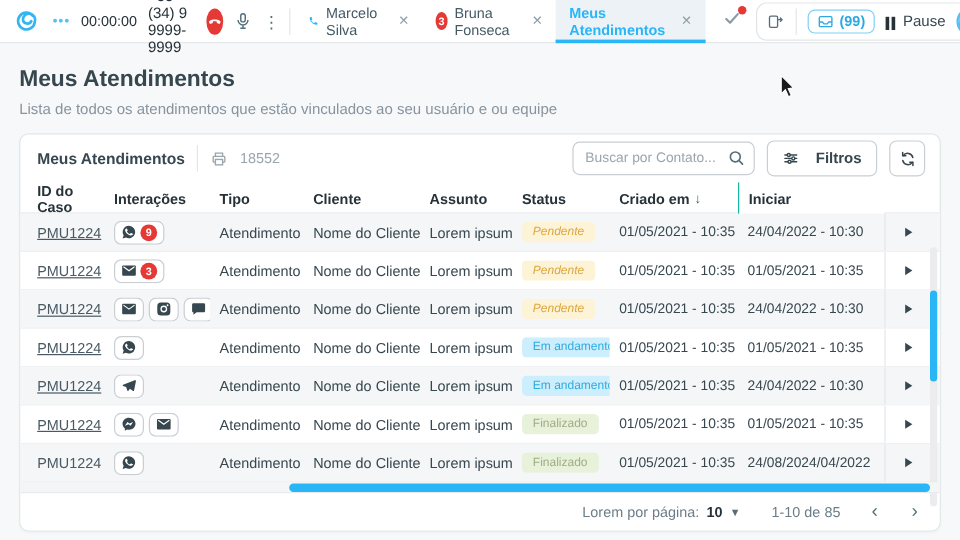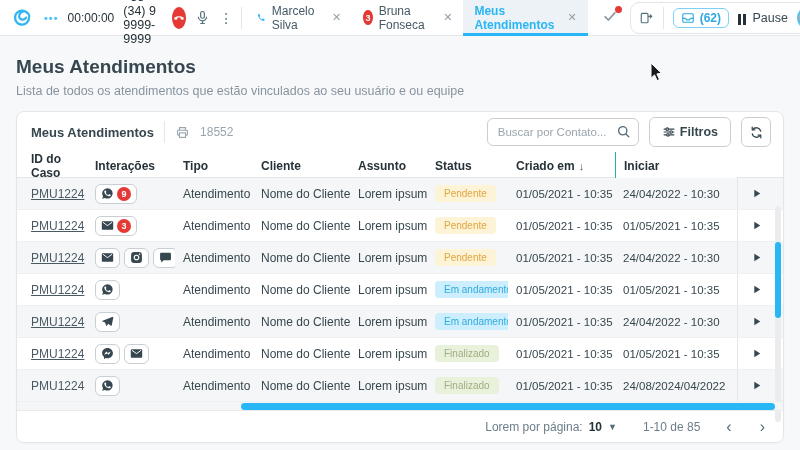--- a/index.html
+++ b/index.html
@@ -56,21 +56,21 @@
   .card-header{height:40px;display:flex;align-items:center;padding:0 12px 0 14px;gap:10px;}
   .card-title{font-size:13px;font-weight:bold;color:#37474f;}
   .card-count-icon{color:#9aa5ad;display:flex;}
   .card-count-icon svg{width:15px;height:15px;}
   .card-count{font-size:12px;color:#9aa5ad;}
   .spacer{flex:1;}
   .search-box{position:relative;}
   .search-input{width:152px;height:28px;border:1px solid #c9ced3;border-radius:6px;padding:0 28px 0 10px;font-size:11.5px;color:#37474f;}
   .search-input::placeholder{color:#9aa5ad;}
   .search-ic{position:absolute;right:8px;top:6px;width:15px;height:15px;color:#546e7a;}
-  .filters-btn{display:flex;align-items:center;gap:4px;height:30px;border:1px solid #c9ced3;border-radius:6px;background:#fff;padding:0 12px;font-size:12.5px;font-weight:bold;color:#37474f;justify-content:space-between;}
+  .filters-btn{display:flex;align-items:center;gap:14px;height:30px;border:1px solid #c9ced3;border-radius:6px;background:#fff;padding:0 12px;font-size:12.5px;font-weight:bold;color:#37474f;justify-content:space-between;}
   .filters-btn svg{width:14px;height:14px;}
   .refresh-btn{width:30px;height:30px;border:1px solid #c9ced3;border-radius:6px;background:#fff;display:flex;align-items:center;justify-content:center;color:#37474f;}
   .refresh-btn svg{width:15px;height:15px;}
 
   
   .tgrid{display:grid;grid-template-columns:70px 88px 78px 97px 77px 81px 107px 122px 48px;align-items:center;}
   .thead{height:26px;border-bottom:1px solid #e3e6e8;font-size:12px;font-weight:bold;color:#263238;}
   .th{padding-left:8px;display:flex;align-items:center;gap:4px;}
   .th:first-child{padding-left:14px;}
   .sort-arrow{font-size:11px;color:#455a64;}
@@ -81,21 +81,21 @@
   .td{padding-left:8px;white-space:nowrap;overflow:hidden;}
   .td-id{padding-left:14px;}
   .case-link{color:#4a5a64;text-decoration:underline;cursor:pointer;}
   .trow:last-child .case-link{text-decoration:none;}
   .td-inter{display:flex;gap:4px;align-items:center;}
   .chip{display:inline-flex;align-items:center;gap:3px;height:20px;padding:0 5px;border:1px solid #c9ced3;border-radius:6px;background:#fff;}
   .chip-ic{display:flex;color:#37474f;}
   .chip-ic svg{width:13px;height:13px;}
   .chip-badge{width:14px;height:14px;border-radius:50%;background:var(--danger-red);color:#fff;font-size:9px;font-weight:bold;display:flex;align-items:center;justify-content:center;}
   .status{display:inline-block;font-size:10px;padding:3px 9px;border-radius:4px;}
-  .status.pending{background:var(--status-pending-bg);color:var(--status-pending-text);}
+  .status.pending{background:var(--status-pending-bg);color:var(--status-pending-text);font-style:italic;}
   .status.progress{background:var(--status-progress-bg);color:var(--status-progress-text);}
   .status.done{background:var(--status-done-bg);color:var(--status-done-text);}
   .td-date{font-size:11.5px;}
   .td-play{border-left:1px solid #e3e6e8;height:100%;display:flex;align-items:center;justify-content:flex-start;padding-left:12px;background:inherit;}
   .play-btn{background:none;border:none;color:#37474f;display:flex;}
   .play-btn svg{width:13px;height:13px;}
 
   .vscroll{position:absolute;right:2px;top:28px;width:6px;height:216px;background:#ececee;border-radius:3px;}
   .vthumb{position:absolute;top:36px;left:0;width:6px;height:76px;background:var(--accent-blue);border-radius:3px;}
 
@@ -176,21 +176,21 @@
             <rect x="3" y="4.5" width="9" height="12.5" rx="1.5"></rect>
             <path d="M12.5 8.5h4.5m0 0-1.9-1.9M17 8.5l-1.9 1.9"></path>
           </svg>
       </button>
       <span class="vline"></span>
       <button class="inbox-btn">
         <svg viewBox="0 0 20 20" fill="none" stroke="currentColor" stroke-width="1.6" stroke-linejoin="round">
             <rect x="2.5" y="4" width="15" height="12" rx="1.5"></rect>
             <path d="M2.5 10.5h4l1.5 2.2h4l1.5-2.2h4"></path>
           </svg>
-        <span>(62)</span>
+        <span>(99)</span>
       </button>
       <button class="pause-btn">
         <span class="pbars">
             <span class="pbar"></span>
             <span class="pbar"></span>
           </span>
         <span>Pause</span>
       </button>
       <span class="avatar"></span>
 

